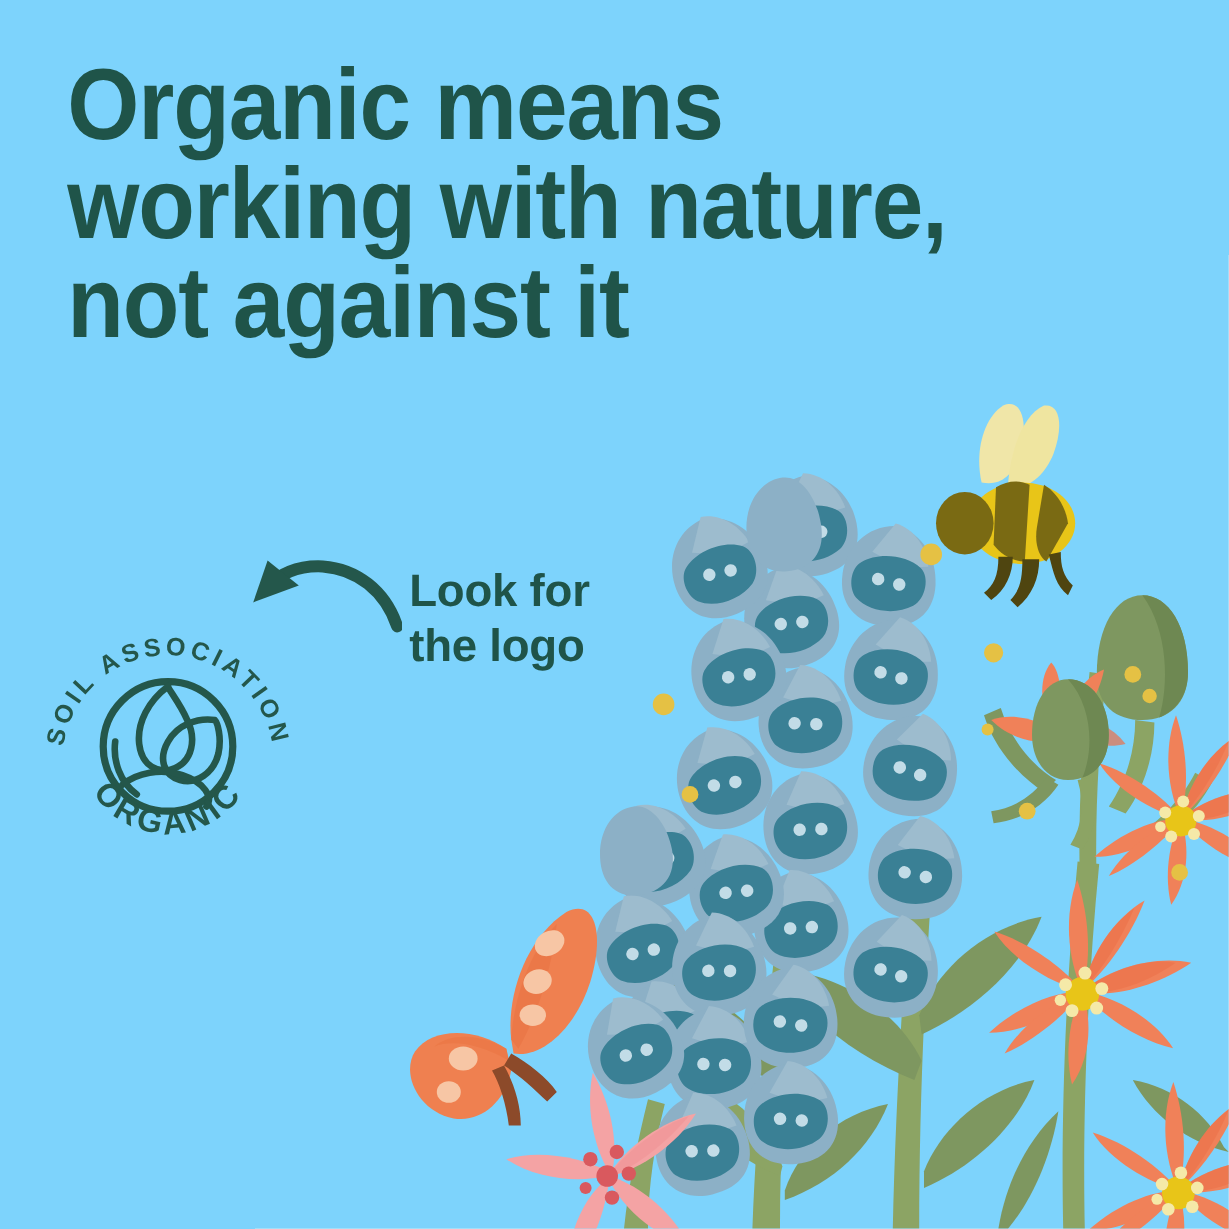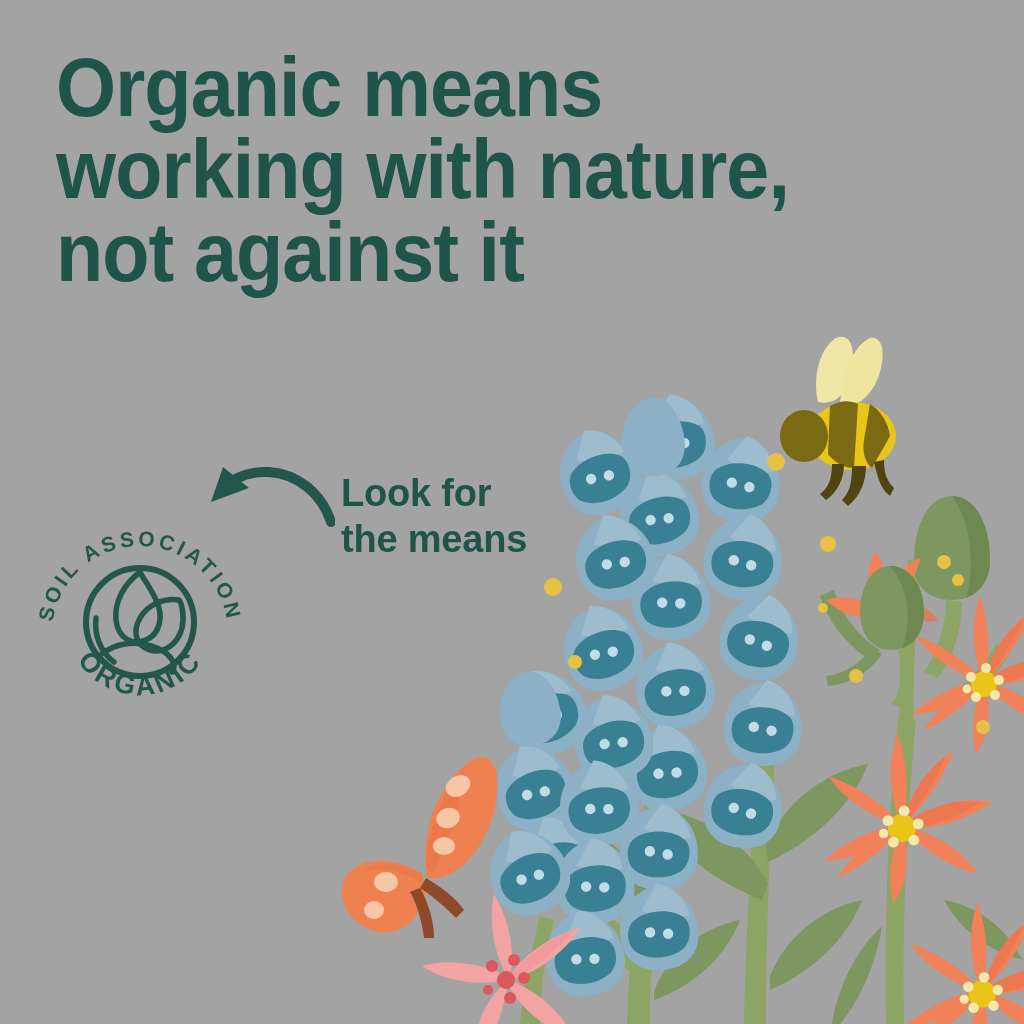--- a/index.html
+++ b/index.html
@@ -1,21 +1,21 @@
 <!DOCTYPE html>
 <html><head>
 <meta charset="utf-8">
 <style>
   html,body{margin:0;padding:0;}
   body{
     width:1024px;height:1024px;overflow:hidden;
     background:#F8F6F1;
     font-family:"Liberation Sans", sans-serif;
   }
-  .poster{position:relative;width:1024px;height:1024px;background:#a3a3a3;overflow:hidden;}
+  .poster{position:relative;width:1024px;height:1024px;background:#7dd3fc;overflow:hidden;}
 
   
   .headline{
     position:absolute;left:56px;top:46px;width:860px;
     color:#1F5449;
     font-family:"Liberation Sans", sans-serif;
     font-weight:bold;
     font-size:84px;
     line-height:0.98;
     letter-spacing:-1px;
@@ -235,21 +235,21 @@
 
   <div class="arrow-wrap">
     <svg width="130" height="76" viewBox="0 0 130 76" xmlns="http://www.w3.org/2000/svg">
       <path d="M126,60 C116,30 92,12 64,10 C44,9 28,16 16,28" stroke="#24574B" stroke-width="10" fill="none" stroke-linecap="round"></path>
       <path d="M6,40 L18,5 L44,26 Z" fill="#24574B"></path>
     </svg>
   </div>
 
   <div class="lookfor">
     <span class="ln">Look for</span>
-    <span class="ln">the means</span>
+    <span class="ln">the logo</span>
   </div>
 
   <div class="logo-wrap">
     <svg width="212" height="184" viewBox="0 0 212 184" xmlns="http://www.w3.org/2000/svg">
       <defs>
         <path id="arcTop" d="M 16,112 A 88,88 0 0 1 192,112" fill="none"></path>
         <path id="arcBot" d="M 32,116 A 74,74 0 0 0 176,116" fill="none"></path>
       </defs>
 
       <circle cx="104" cy="100" r="54" fill="none" stroke="#24574B" stroke-width="6"></circle>

